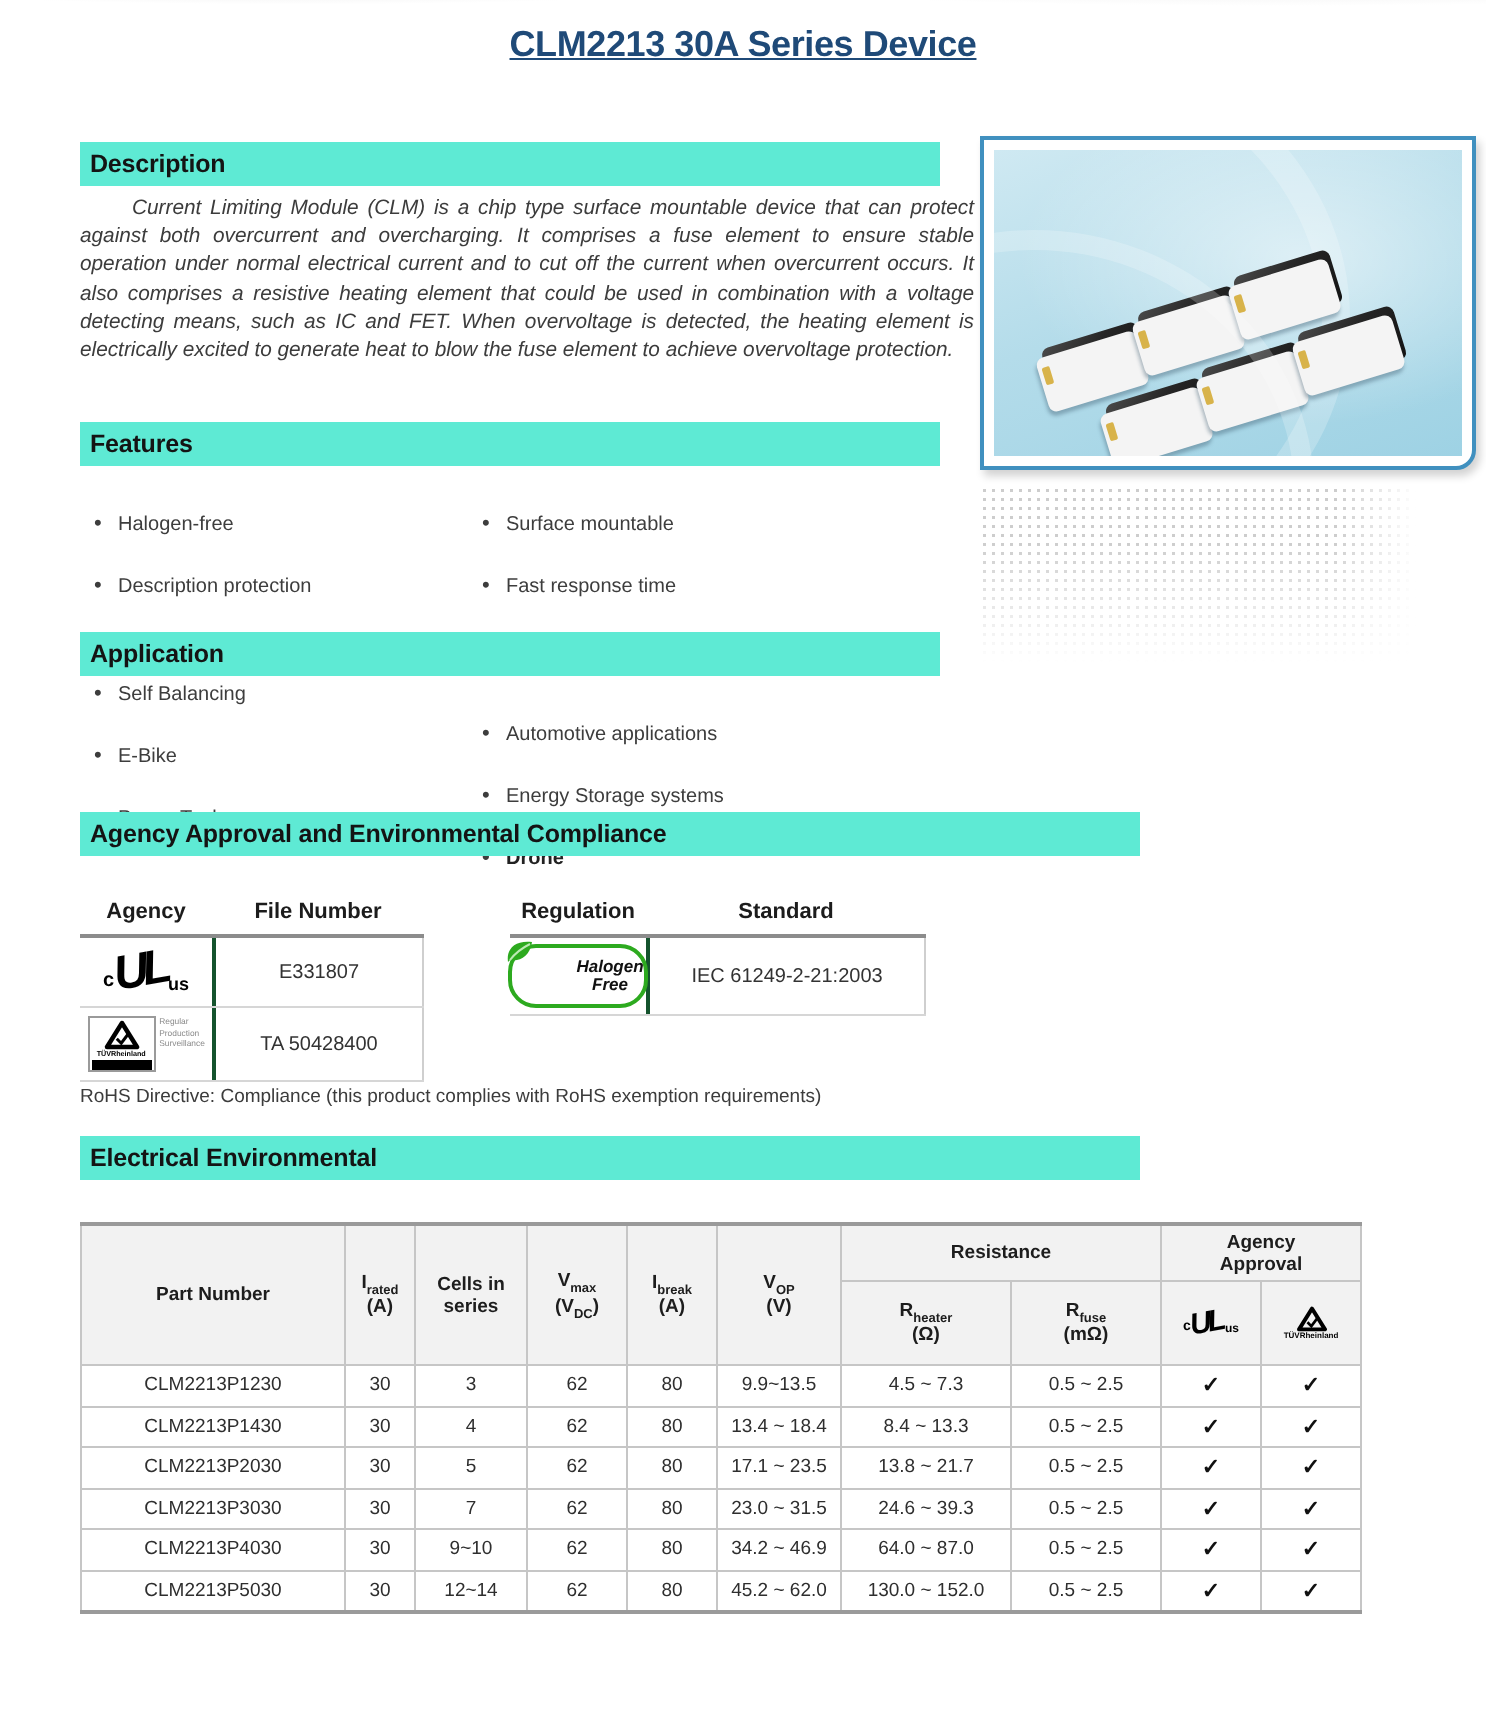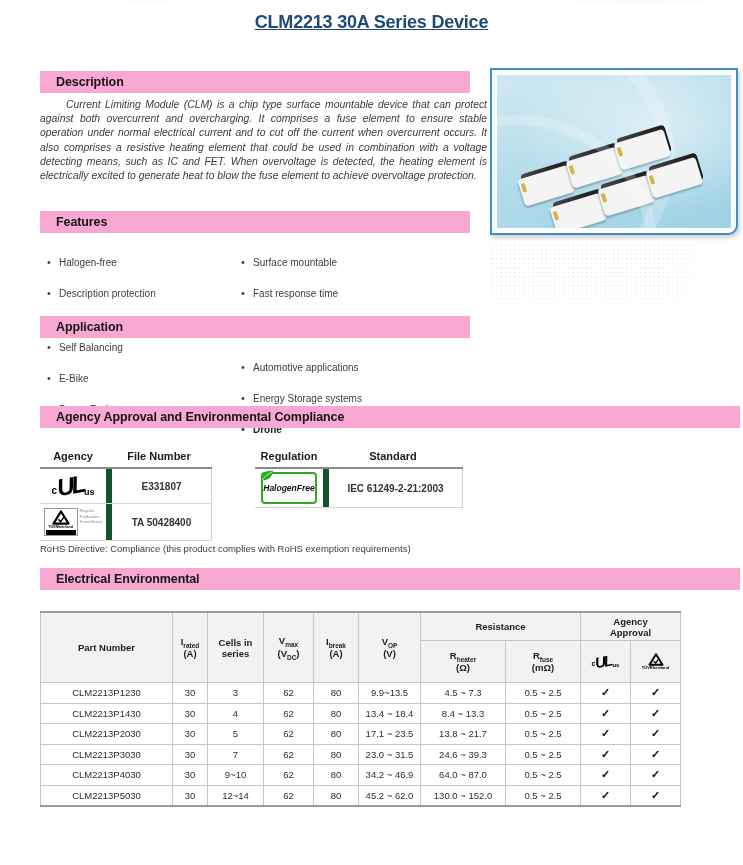--- a/index.html
+++ b/index.html
@@ -12,25 +12,25 @@
     background:
       radial-gradient(ellipse 420px 26px at 150px -16px, rgba(130,130,130,.35), transparent 70%),
       radial-gradient(ellipse 520px 30px at 640px -18px, rgba(130,130,130,.28), transparent 70%);
   }
   .doc-title{
     position:absolute;top:12px;left:0;width:100%;text-align:center;
     font-size:18px;font-weight:bold;letter-spacing:-.2px;color:#1f4a78;
     text-decoration:underline;margin:0;
   }
   .sec-bar{
-    position:absolute;left:40px;height:22px;background:#f9a8d4;
+    position:absolute;left:40px;height:22px;background:#5eead4;
     font-size:12.5px;font-weight:bold;color:#141414;line-height:22px;
-    padding-left:16px;box-sizing:border-box;letter-spacing:-.1px;
-  }
-  .w-short{width:430px;} .w-long{width:700px;}
+    padding-left:5px;box-sizing:border-box;letter-spacing:-.1px;
+  }
+  .w-short{width:430px;} .w-long{width:530px;}
 
   
   .desc-text{
     position:absolute;left:40px;top:98px;width:447px;
     font-size:10.4px;line-height:14.2px;color:#3c3c3c;
     text-align:justify;text-indent:26px;margin:0;font-style:italic;
   }
 
   
   .blist{list-style:none;margin:0;padding:0;font-size:10px;color:#3d3d3d;position:absolute;}
@@ -80,21 +80,21 @@
   }
 
   
   .mini-table{position:absolute;top:450px;}
   .mini-head{display:flex;border-bottom:2px solid #8c8c8c;height:17px;
     font-size:11px;font-weight:bold;color:#1c1c1c;}
   .mini-head div{text-align:center;}
   .mini-row{display:flex;align-items:center;border-bottom:1px solid #d6d6d6;}
   .mini-cell{display:flex;align-items:center;justify-content:center;height:100%;box-sizing:border-box;}
   .mini-cell.val{font-size:10px;color:#333;}
-  .vsep{border-left:6px solid #14532d;font-weight:bold;}
+  .vsep{border-left:2px solid #14532d;}
   .rsep{border-right:1px solid #cfcfcf;}
   .agency-tbl{left:40px;width:172px;}
   .agency-tbl .c1{width:66px;} .agency-tbl .c2{width:106px;}
   .reg-tbl{left:255px;width:208px;}
   .reg-tbl .c1{width:68px;} .reg-tbl .c2{width:140px;}
 
   
   .culus{display:inline-flex;align-items:flex-end;color:#000;white-space:nowrap;line-height:1;}
   .culus .pre{font-size:10px;font-weight:bold;transform:translateY(-2px);margin-right:-1px;}
   .culus .mono{font-size:24px;font-weight:900;font-style:italic;letter-spacing:-3px;
@@ -107,23 +107,23 @@
   .tuv-box{display:flex;align-items:flex-start;gap:2px;}
   .tuv-mark{border:1px solid #9a9a9a;background:#fff;width:30px;padding:1px 1px 0 1px;
     display:flex;flex-direction:column;align-items:center;}
   .tuv-brand{font-size:3.6px;font-weight:bold;color:#000;letter-spacing:0;}
   .tuv-bar{width:100%;height:5px;background:#000;margin-top:1px;}
   .tuv-side{display:flex;flex-direction:column;font-size:4.2px;color:#8a8a8a;line-height:1.35;}
   .tuv-mini{display:flex;flex-direction:column;align-items:center;line-height:1;}
   .tuv-mini .tuv-brand{font-size:4px;}
 
   
-  .halogen{position:relative;width:52px;height:28px;border:2.5px solid #2daa1f;border-radius:4px;
-    background:#fff;display:flex;flex-direction:row;align-items:center;justify-content:center;
-    font-size:8.5px;font-weight:900;font-style:italic;color:#111;line-height:1.05;}
+  .halogen{position:relative;width:52px;height:28px;border:2.5px solid #2daa1f;border-radius:14px;
+    background:#fff;display:flex;flex-direction:column;align-items:center;justify-content:center;
+    font-size:8.5px;font-weight:900;font-style:italic;color:#111;line-height:1.05;padding-left:32px;}
   .halogen svg{position:absolute;left:-4px;top:-5px;}
 
   .rohs-note{position:absolute;left:40px;top:543px;font-size:9.5px;color:#3c3c3c;}
 
   
   .spec-table{
     position:absolute;left:40px;top:611px;border-collapse:collapse;table-layout:fixed;
     width:640px;font-size:9.5px;color:#2e2e2e;
     border-top:2px solid #9a9a9a;border-bottom:2px solid #9a9a9a;
   }

